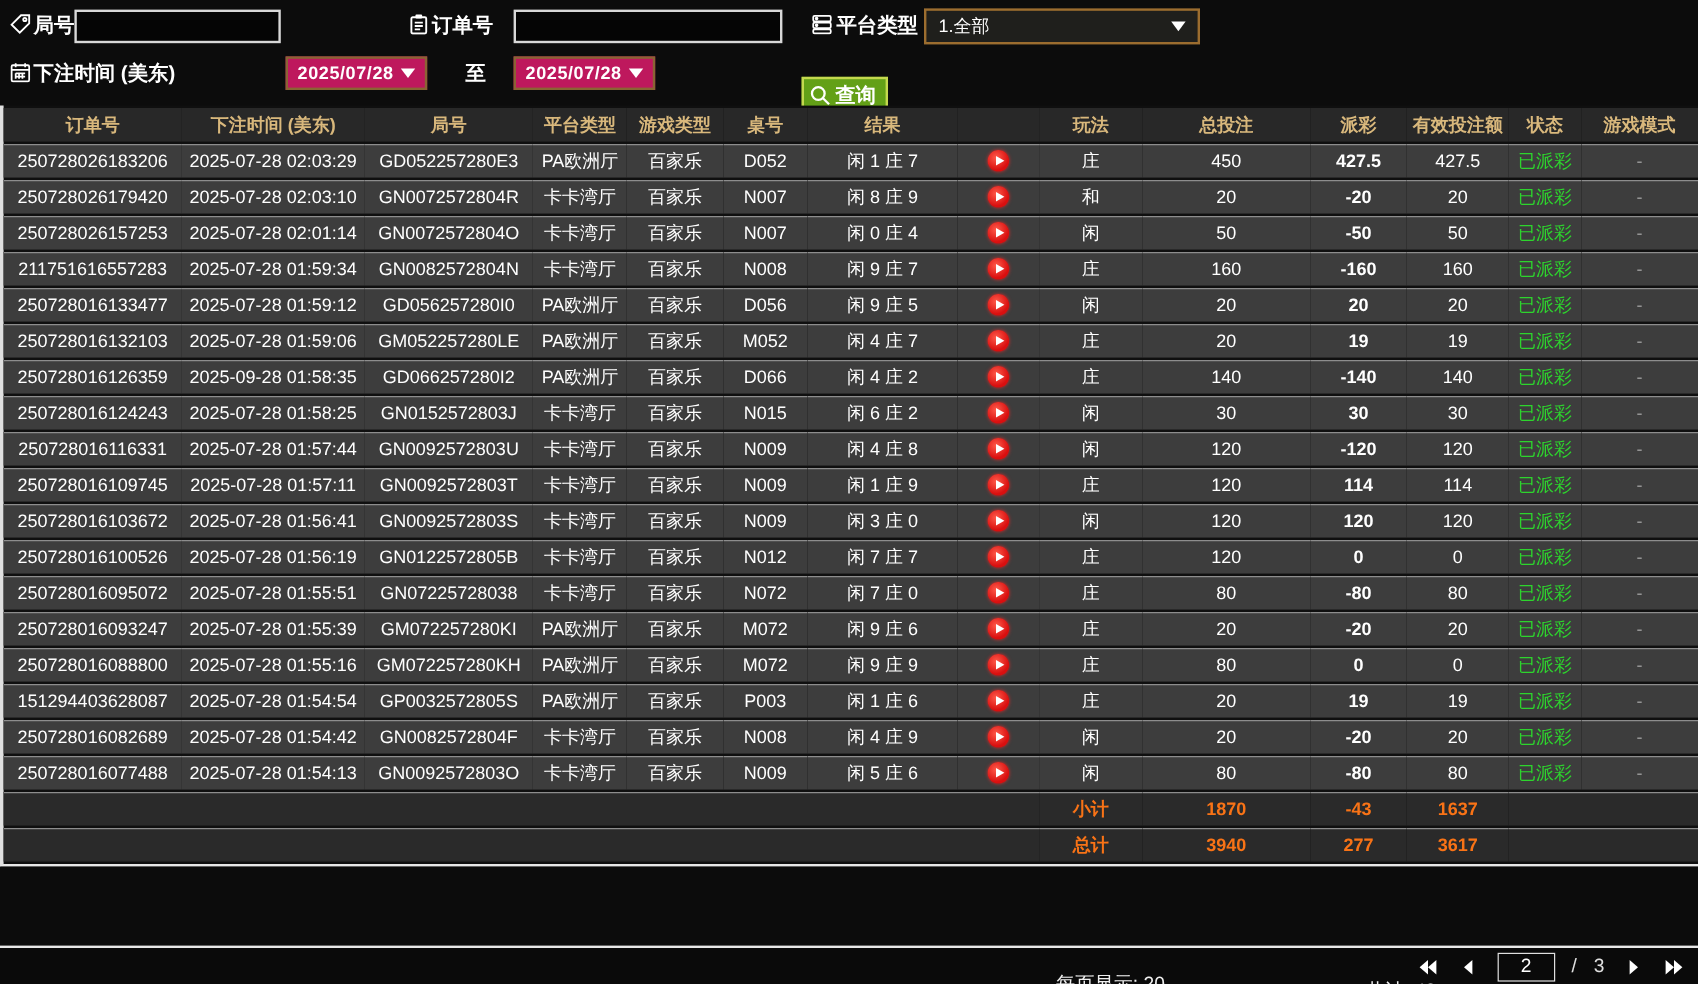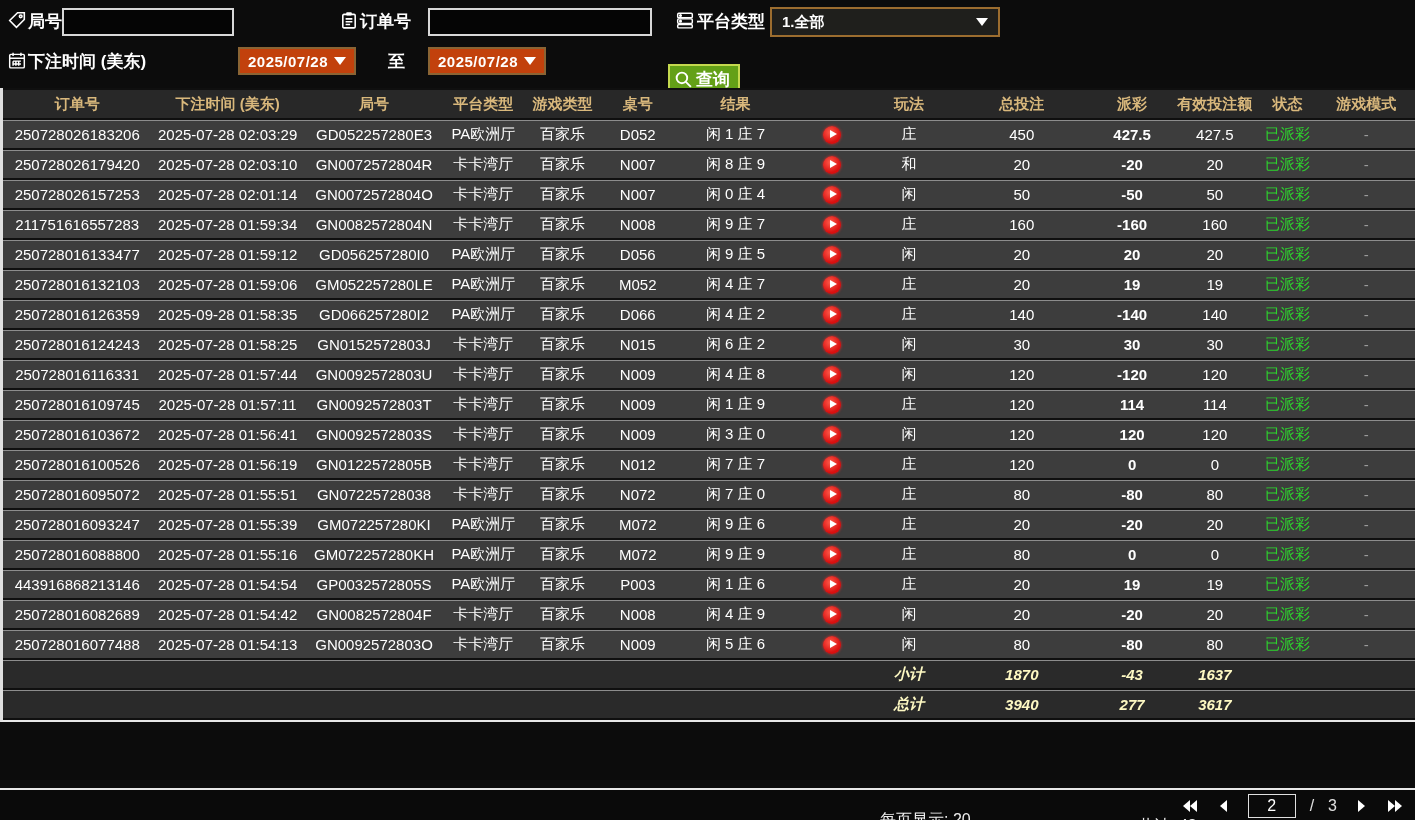--- a/index.html
+++ b/index.html
@@ -6,44 +6,44 @@
   html,body { width:1415px; height:820px; background:#0c0c0c; overflow:hidden;
     font-family:"Liberation Sans","DejaVu Sans",sans-serif; }
 
   
   .filters { position:relative; width:1415px; height:90px; background:#0c0c0c; }
   .flabel { position:absolute; color:#fff; font-weight:bold; font-size:17px; line-height:28px; }
   .ficon  { position:absolute; width:18px; height:18px; }
   .ficon svg { width:18px; height:18px; display:block; }
   .txt-input { position:absolute; background:#050505; border:2px solid #d8d8d8;
     color:#fff; font-size:15px; padding:0 6px; height:28px; }
-  .date-btn { position:absolute; height:28px; background:#c2410c; border:2px solid #8a6434;
+  .date-btn { position:absolute; height:28px; background:#be185d; border:2px solid #8a6434;
     color:#fff; font-weight:bold; font-size:15px; display:flex; align-items:center;
     justify-content:center; gap:6px; cursor:pointer; }
   .date-btn .dn { letter-spacing:0.5px; }
   .caret { display:inline-block; width:0; height:0; border-left:6px solid transparent;
     border-right:6px solid transparent; border-top:8px solid #fff; }
   .select-box { position:absolute; height:30px; background:#1f1f1c; border:2px solid #9c6d2f;
-    color:#fff; font-size:15px; display:flex; align-items:center; padding:0 10px; cursor:pointer;font-weight:bold; }
+    color:#fff; font-size:15px; display:flex; align-items:center; padding:0 10px; cursor:pointer; }
   .select-box .sv { flex:1; }
   .search-btn { position:absolute; height:30px; background:#63a017; border:2px solid #c4d94e;
     color:#fff; font-weight:bold; font-size:17px; display:flex; align-items:center;
     padding:0 8px 0 4px; gap:3px; cursor:pointer; }
   .search-btn svg { width:19px; height:19px; }
 
   
   .table-wrap { position:relative; width:1415px; border-left:3px solid #e0e0e0;
     border-bottom:2px solid #e8e8e8; background:#0f0f0f; }
   table.grid { border-collapse:separate; border-spacing:0 2px; table-layout:fixed;
     width:1412px; margin-top:-2px; }
   .grid th { height:28px; background:#282828; color:#d9b87c; font-size:15px;
     font-weight:bold; text-align:center; overflow:hidden; white-space:nowrap; }
   .grid td { height:28px; background:#3d3d3d; color:#fff; font-size:15px;
     text-align:center; box-shadow:inset 0 1px 0 #8d8d8d; overflow:hidden; white-space:nowrap; }
-  .grid tr.sumrow td { background:#2a2a2a; color:#fef9c3; font-weight:bold;font-style:italic; }
+  .grid tr.sumrow td { background:#2a2a2a; color:#f97316; font-weight:bold; }
   .pay-pos { color:#b01f3a; font-weight:bold; }
   .pay-neg { color:#5ecb0a; font-weight:bold; }
   .pay-zero { color:#fff; font-weight:bold; }
   td.c-status { color:#2dd42d; }
   td.c-mode { color:#9a9a9a; }
   .play { display:inline-block; width:18px; height:18px; background:radial-gradient(circle at 40% 35%, #ff5a4a, #d90f0f 65%);
     border-radius:50%; position:relative; cursor:pointer; vertical-align:middle;
     box-shadow:0 0 3px rgba(255,40,40,.8); }
   .play .tri { position:absolute; left:7px; top:4.5px; width:0; height:0;
     border-top:4.5px solid transparent; border-bottom:4.5px solid transparent;
@@ -425,21 +425,21 @@
       <span class="play"><span class="tri"></span></span>
     </td>
     <td>庄</td>
     <td>80</td>
     <td class="pay-zero">0</td>
     <td>0</td>
     <td class="c-status">已派彩</td>
     <td class="c-mode">-</td>
   </tr>
         <tr>
-    <td>443916868213146</td>
+    <td>151294403628087</td>
     <td>2025-07-28 01:54:54</td>
     <td>GP0032572805S</td>
     <td>PA欧洲厅</td>
     <td>百家乐</td>
     <td>P003</td>
     <td>闲 1 庄 6</td>
     <td>
       <span class="play"><span class="tri"></span></span>
     </td>
     <td>庄</td>

